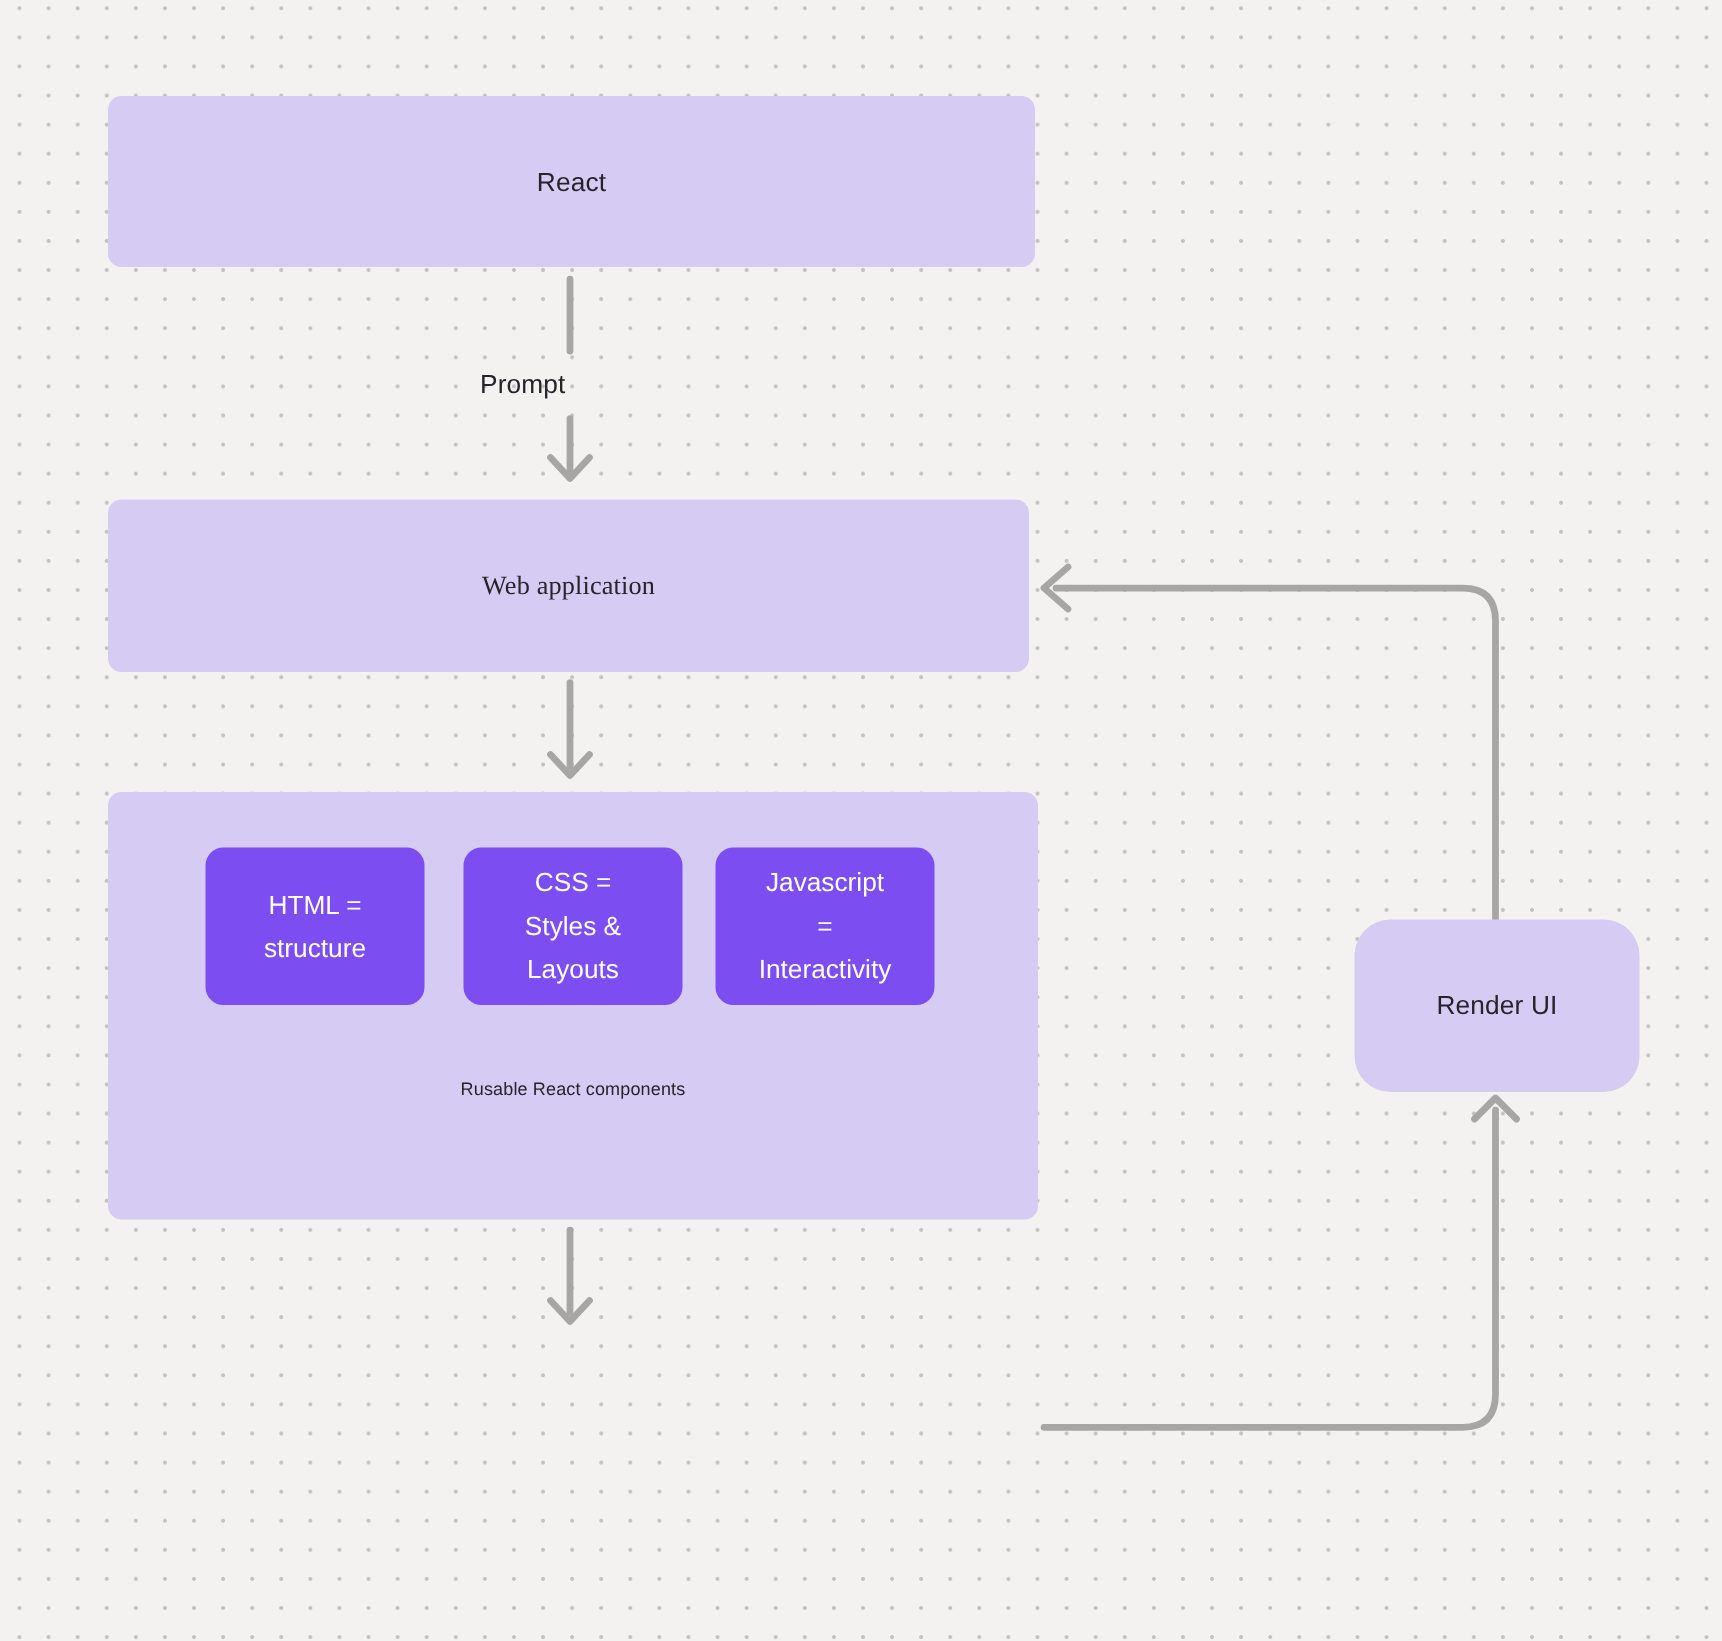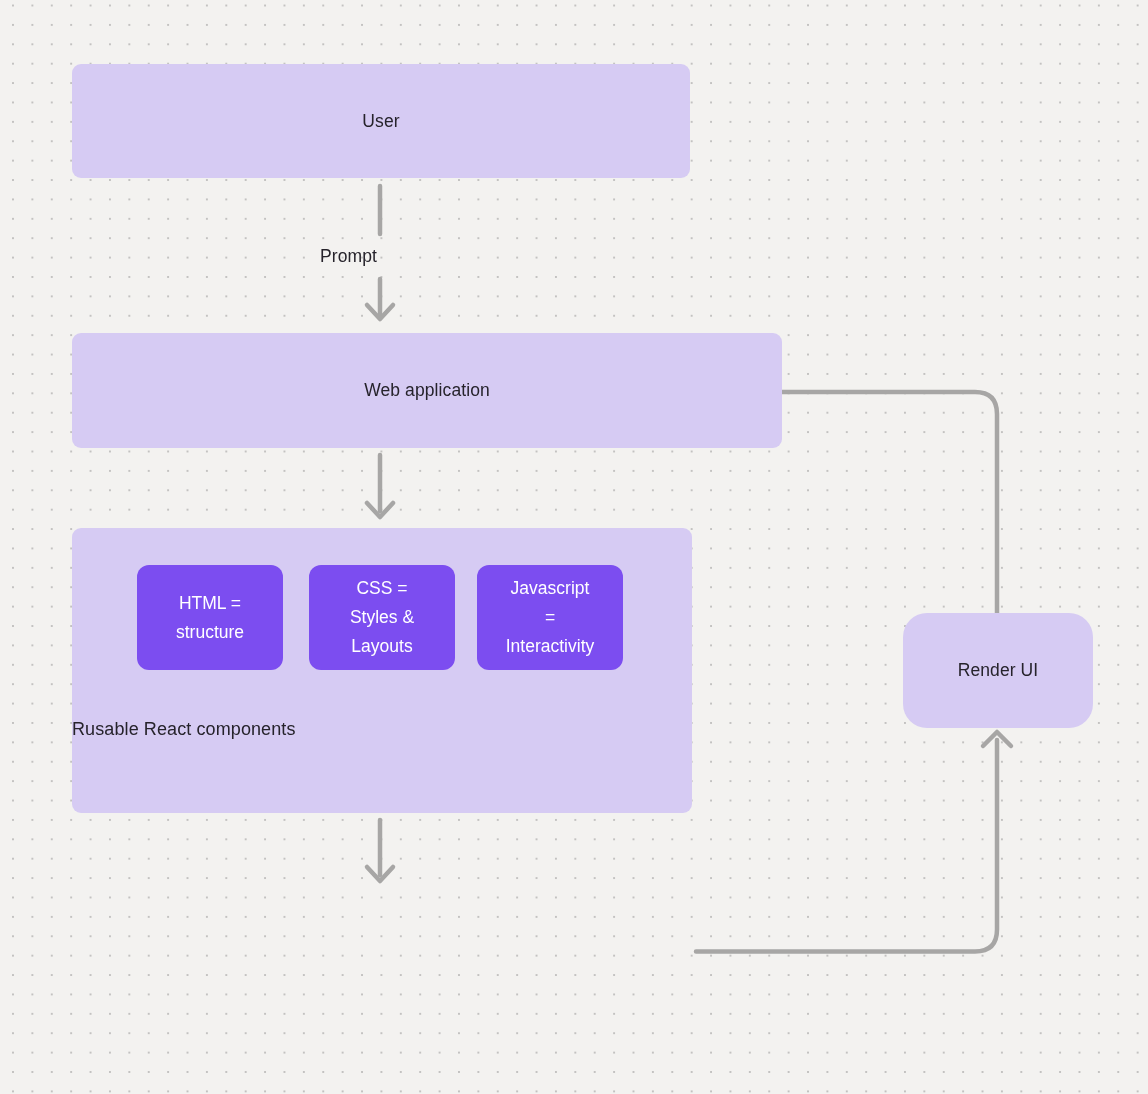--- a/index.html
+++ b/index.html
@@ -37,21 +37,21 @@
     border-radius: 9px;
     display: flex;
     align-items: center;
     justify-content: center;
     color: #26232b;
     font-size: 17.5px;
     letter-spacing: 0.1px;
   }
 
   .node-user      { left: 72px;  top: 64px;  width: 618px; height: 114px; }
-  .node-webapp    { left: 72px;  top: 333px; width: 710px; height: 115px; }
+  .node-webapp    { left: 72px;  top: 333px; width: 614px; height: 115px; font-family: Liberation Serif, serif; }
   .node-container { left: 72px;  top: 528px; width: 620px; height: 285px; }
   .node-vite      { left: 72px;  top: 895px; width: 618px; height: 113px; }
   .node-render    { left: 903px; top: 613px; width: 190px; height: 115px; border-radius: 24px; }
 
   .component {
     position: absolute;
     width: 146px;
     height: 105px;
     background: #7c4df0;
     border-radius: 12px;
@@ -67,23 +67,23 @@
   }
   .component-html { left: 137px; top: 565px; }
   .component-css  { left: 309px; top: 565px; }
   .component-js   { left: 477px; top: 565px; }
 
   .container-caption {
     position: absolute;
     left: 72px;
     top: 719px;
     width: 620px;
-    text-align: left;
+    text-align: center;
     color: #26232b;
-    font-size: 18px;
+    font-size: 12px;
     font-weight: 500;
     letter-spacing: 0.1px;
   }
 
   .edge-label {
     position: absolute;
     left: 320px;
     top: 246px;
     width: 120px;
     text-align: left;
@@ -121,21 +121,21 @@
       <polyline points="983,746 997,732 1011,746"></polyline>
     </g>
 
     <g>
       <path d="M997 613 V414 Q997 392 975 392 H704"></path>
       <polyline points="712,378 696,392 712,406"></polyline>
     </g>
   </svg>
 
   <div class="node node-user">
-    <span>User</span>
+    <span>React</span>
   </div>
 
   <div class="edge-label">Prompt</div>
 
   <div class="node node-webapp">
     <span>Web application</span>
   </div>
 
   <div class="node node-container"></div>
 

